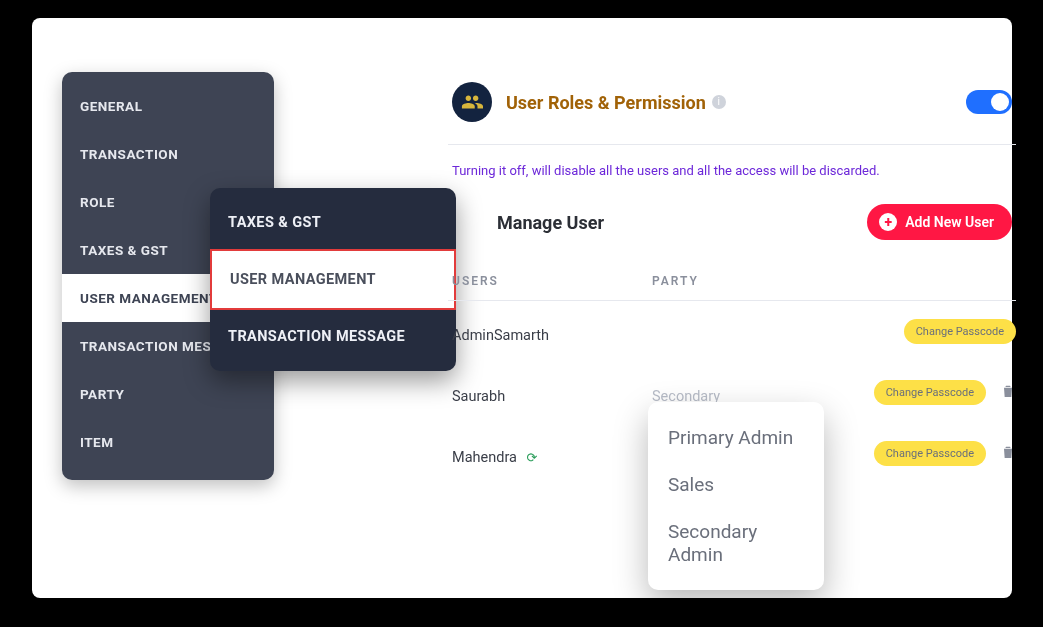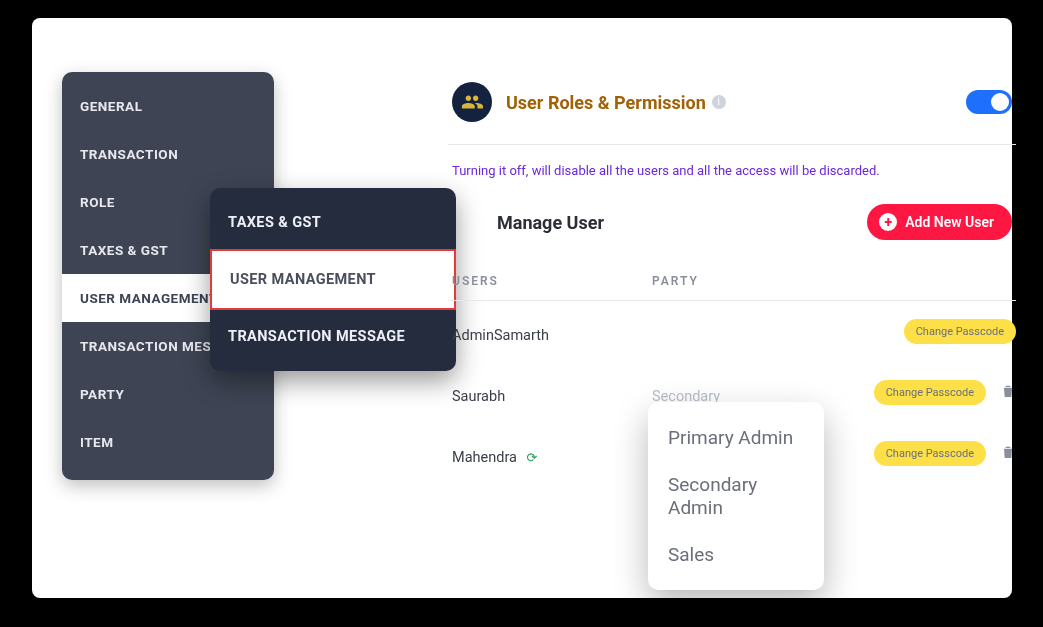--- a/index.html
+++ b/index.html
@@ -272,19 +272,19 @@
         <span class="trash">
           <svg viewBox="0 0 24 24">
               <path d="M6 7h12l-1 14H7L6 7zm3-3h6l1 2H8l1-2z"></path>
             </svg>
         </span>
       </span>
     </div>
 
     <div class="dropdown">
       <div class="dd-item">Primary Admin</div>
+      <div class="dd-item">Sales</div>
       <div class="dd-item">Secondary Admin</div>
-      <div class="dd-item">Sales</div>
     </div>
 
   </div>
 
 </div>
 
 </body></html>

